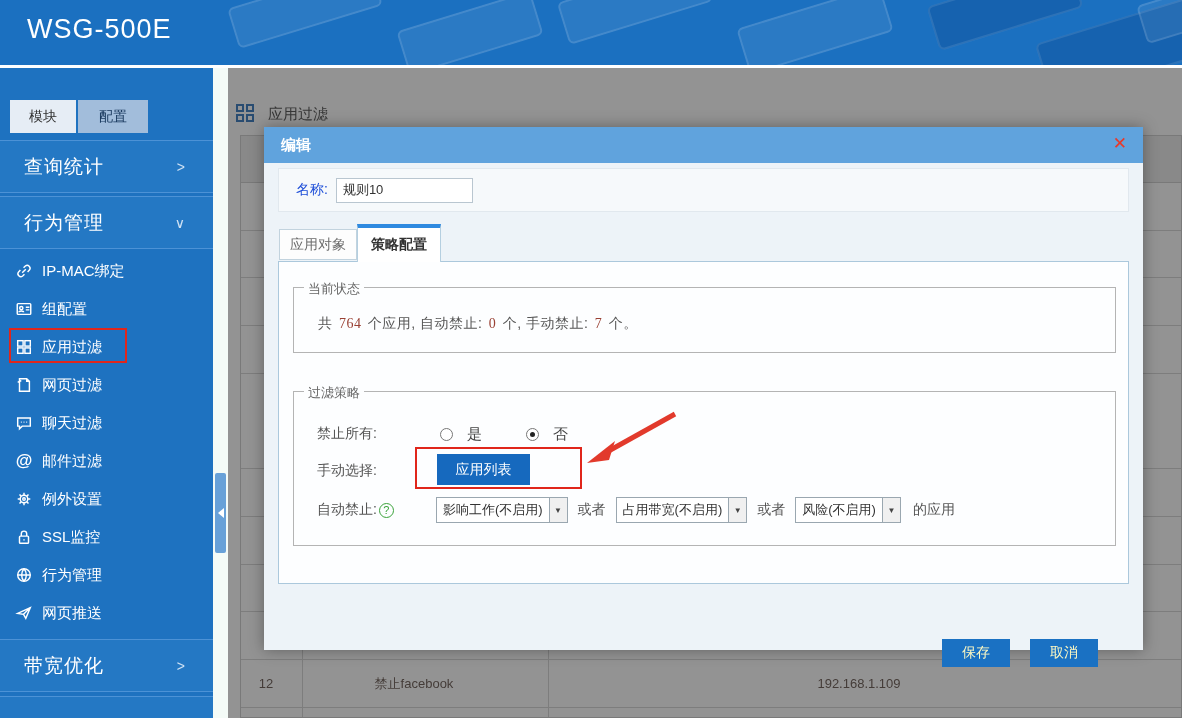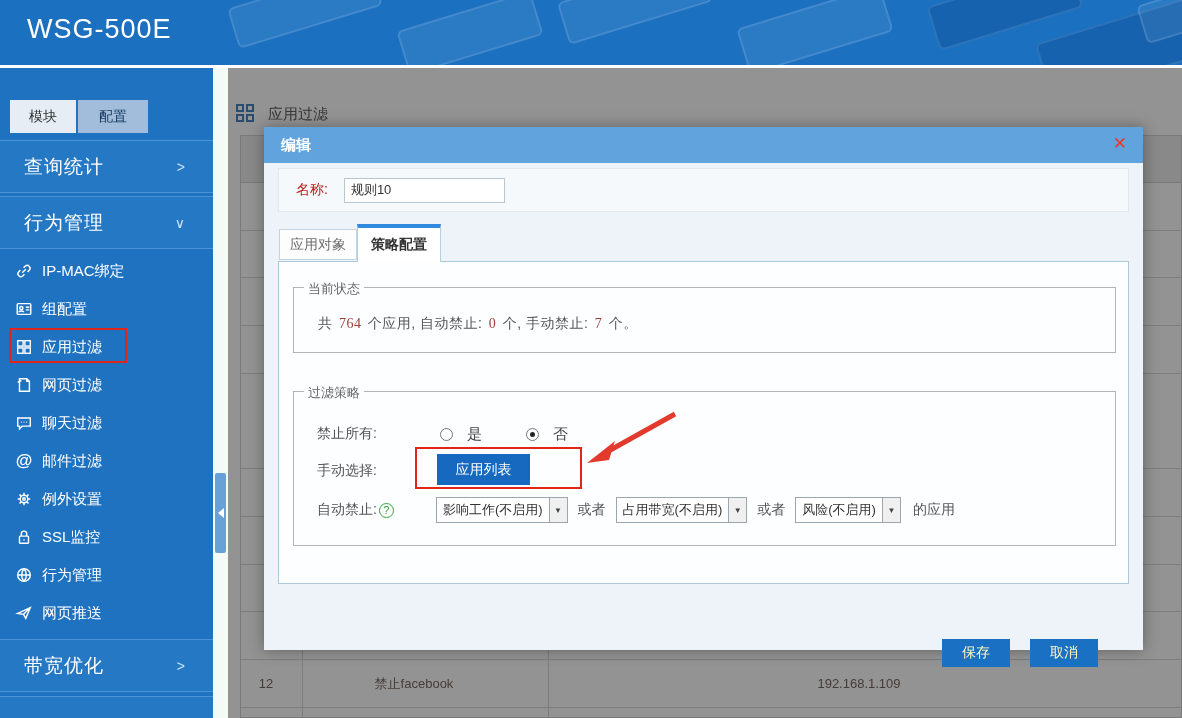--- a/index.html
+++ b/index.html
@@ -47,22 +47,22 @@
   .bg-cell-name { width:246px; text-align:center; }
   .bg-cell-ip { flex:1; text-align:center; }
   .dim-overlay { position:absolute; left:0; top:0; width:100%; height:100%; background:rgba(20,20,20,0.46); z-index:2; }
 
   
   .modal { position:absolute; left:264px; top:127px; width:879px; height:523px; background:#edf3f8; z-index:10; box-shadow:0 0 14px rgba(0,0,0,0.35); }
   .modal-header { position:absolute; left:0; top:0; width:100%; height:36px; background:#60a3dd; display:flex; align-items:center; }
   .modal-title { color:#fff; font-weight:bold; font-size:15px; margin-left:17px; }
   .modal-close { position:absolute; right:16px; top:7px; color:#e8392a; font-size:17px; font-weight:bold; cursor:pointer; line-height:20px; }
   .name-panel { position:absolute; left:14px; top:41px; width:851px; height:44px; background:#f6f9fb; border:1px solid #e1e8ee; display:flex; align-items:center; }
-  .name-label { margin-left:17px; font-size:14px; color:#b91c1c; }
-  .name-input { margin-left:16px; width:161px; height:25px; border:1px solid #b9c6d0; background:#fff; font-size:13px; color:#333; padding:0 6px; font-family:inherit; }
+  .name-label { margin-left:17px; font-size:14px; color:#1d4ed8; }
+  .name-input { margin-left:8px; width:137px; height:25px; border:1px solid #b9c6d0; background:#fff; font-size:13px; color:#333; padding:0 6px; font-family:inherit; }
   .tab-strip { position:absolute; left:14px; top:97px; height:37px; }
   .mtab-inactive { position:absolute; left:1px; top:5px; width:78px; height:31px; background:#fdfdfd; border:1px solid #c2d3de; display:flex; align-items:center; justify-content:center; font-size:14px; color:#6b6b6b; cursor:pointer; }
   .mtab-active { position:absolute; left:79px; top:0; width:84px; height:38px; background:#ffffff; border:1px solid #b5cfe0; border-bottom:none; border-top:4px solid #2f8ae0; display:flex; align-items:center; justify-content:center; font-size:14px; font-weight:bold; color:#333; z-index:3; cursor:pointer; }
   .mpanel { position:absolute; left:14px; top:134px; width:851px; height:323px; background:#fdfeff; border:1px solid #abc8dc; }
   .fset { position:absolute; left:14px; width:823px; border:1px solid #b4b4b4; }
   .fset-legend { position:absolute; left:10px; top:-8px; background:#fdfeff; padding:0 4px; font-size:13px; color:#666; }
   .fset1 { top:25px; height:66px; }
   .status-line { position:absolute; left:24px; top:27px; font-size:14px; color:#555; letter-spacing:0.5px; }
   .num { color:#9a4134; padding:0 2px; font-family:"Liberation Serif","DejaVu Serif",serif; }
   .fset2 { top:129px; height:155px; }

